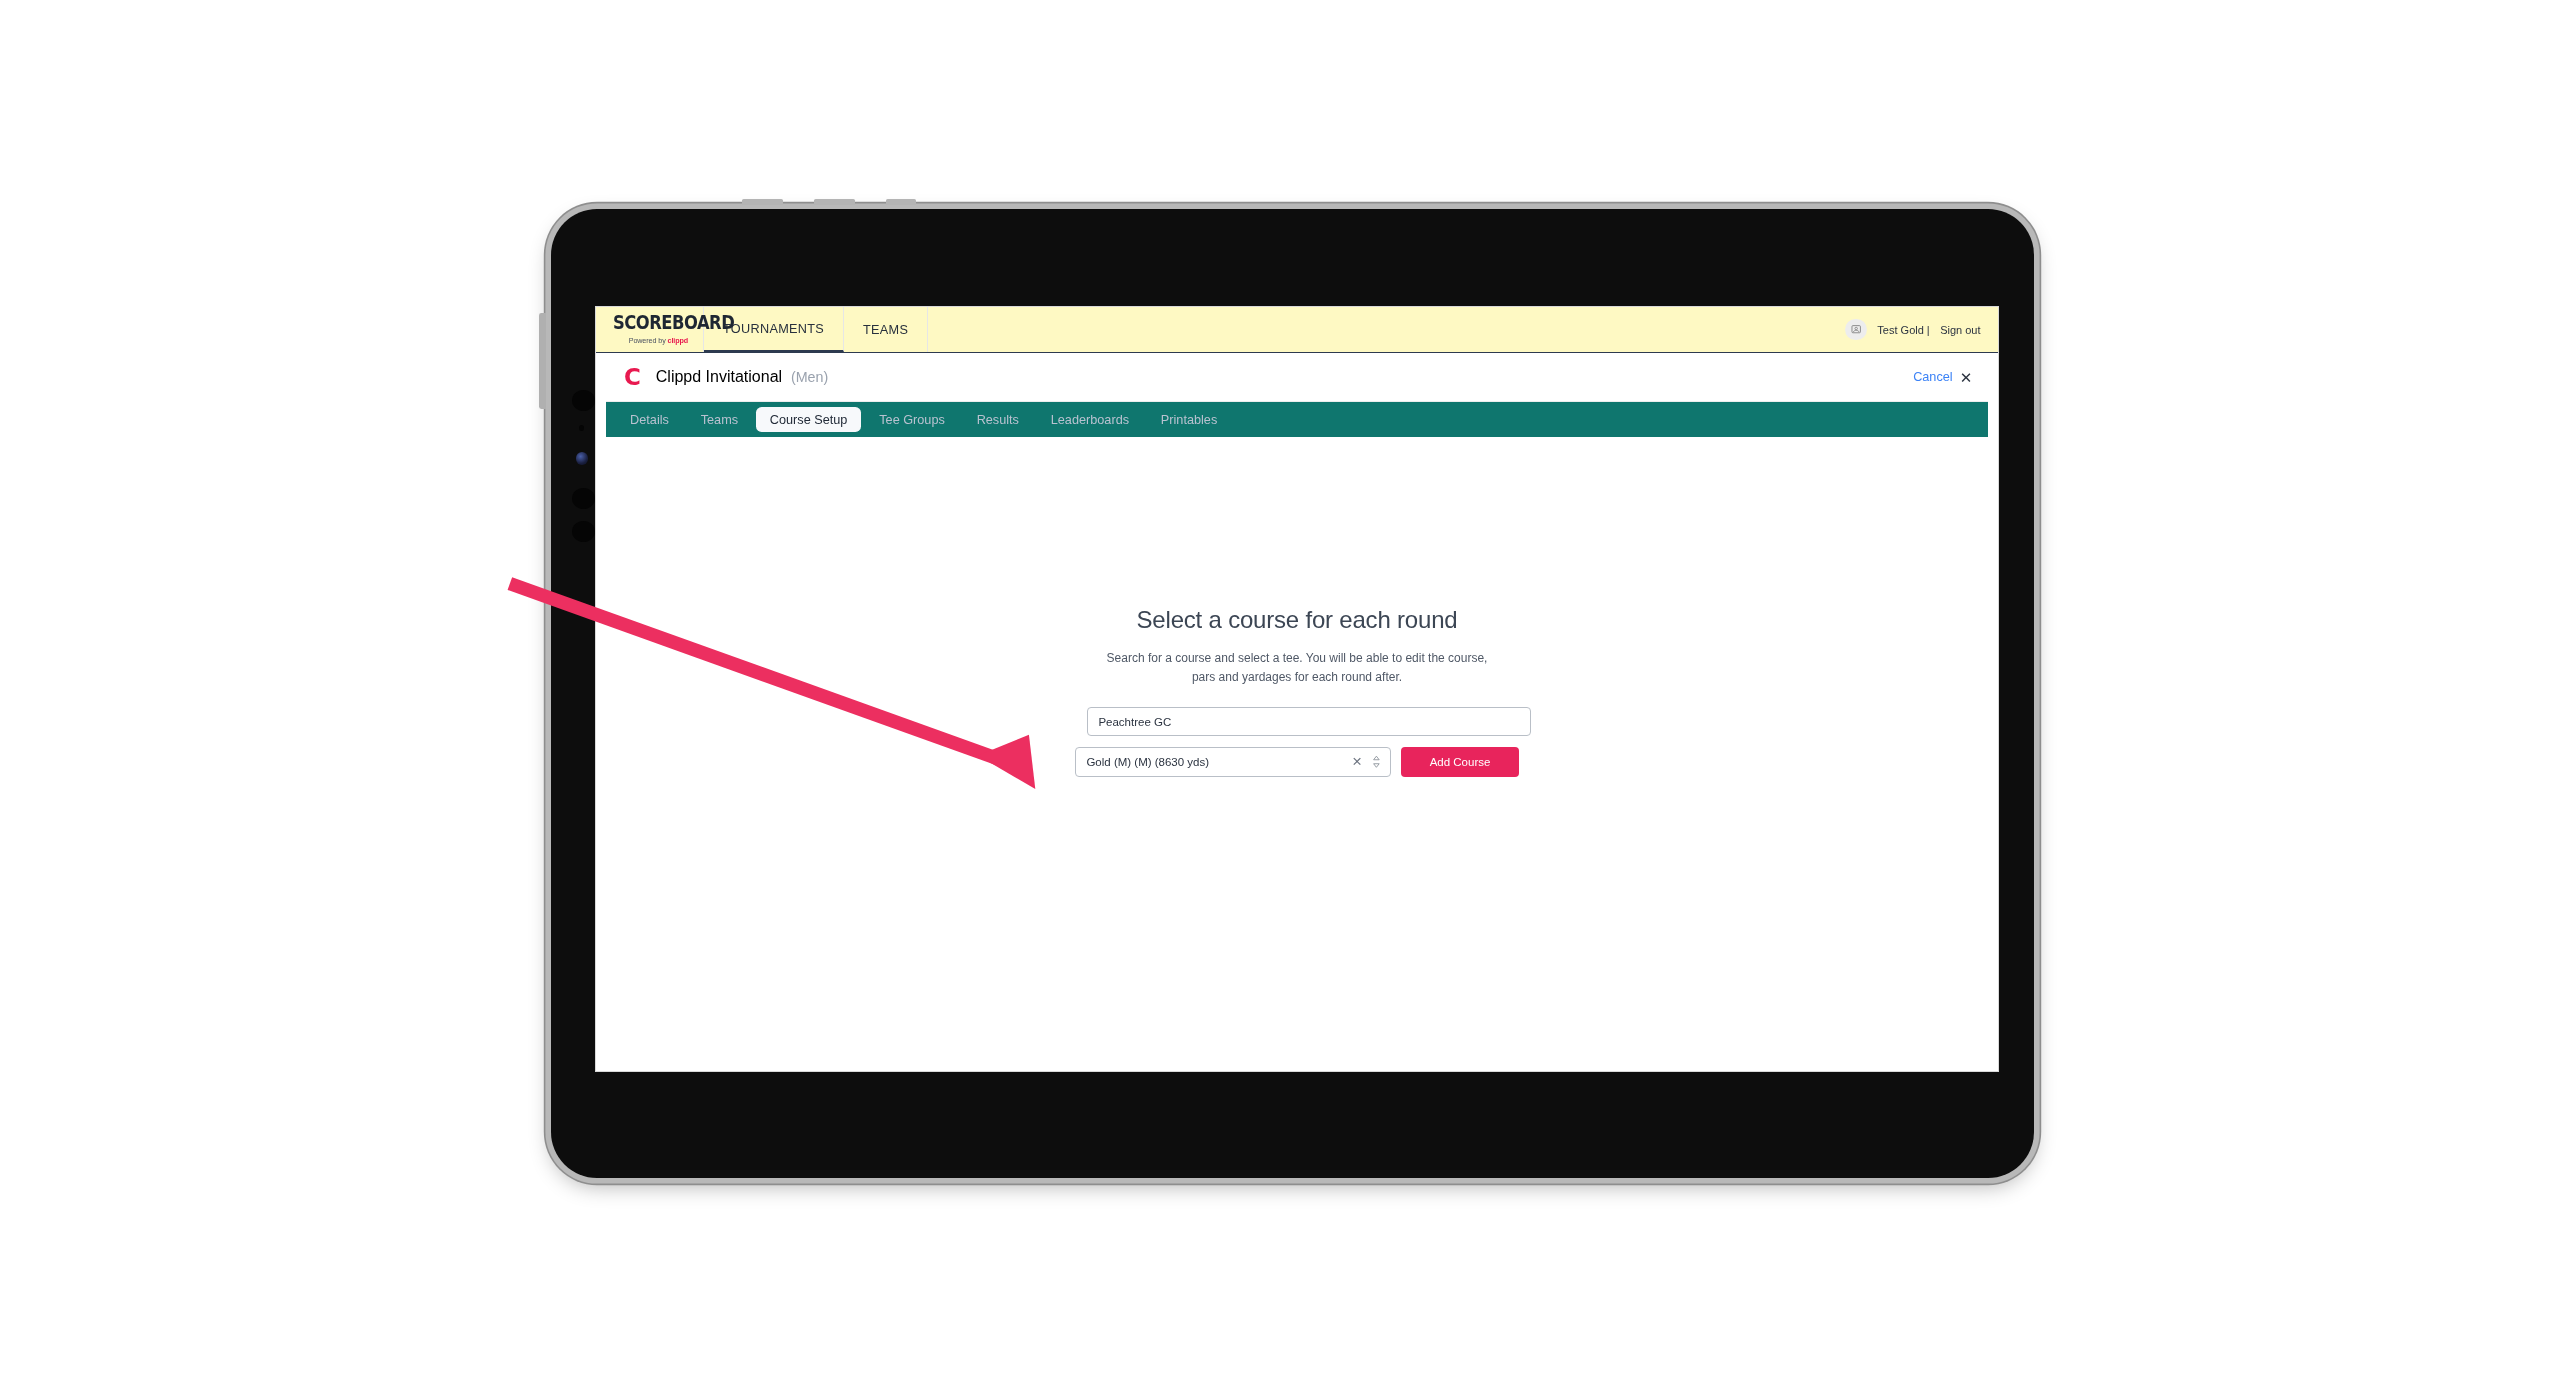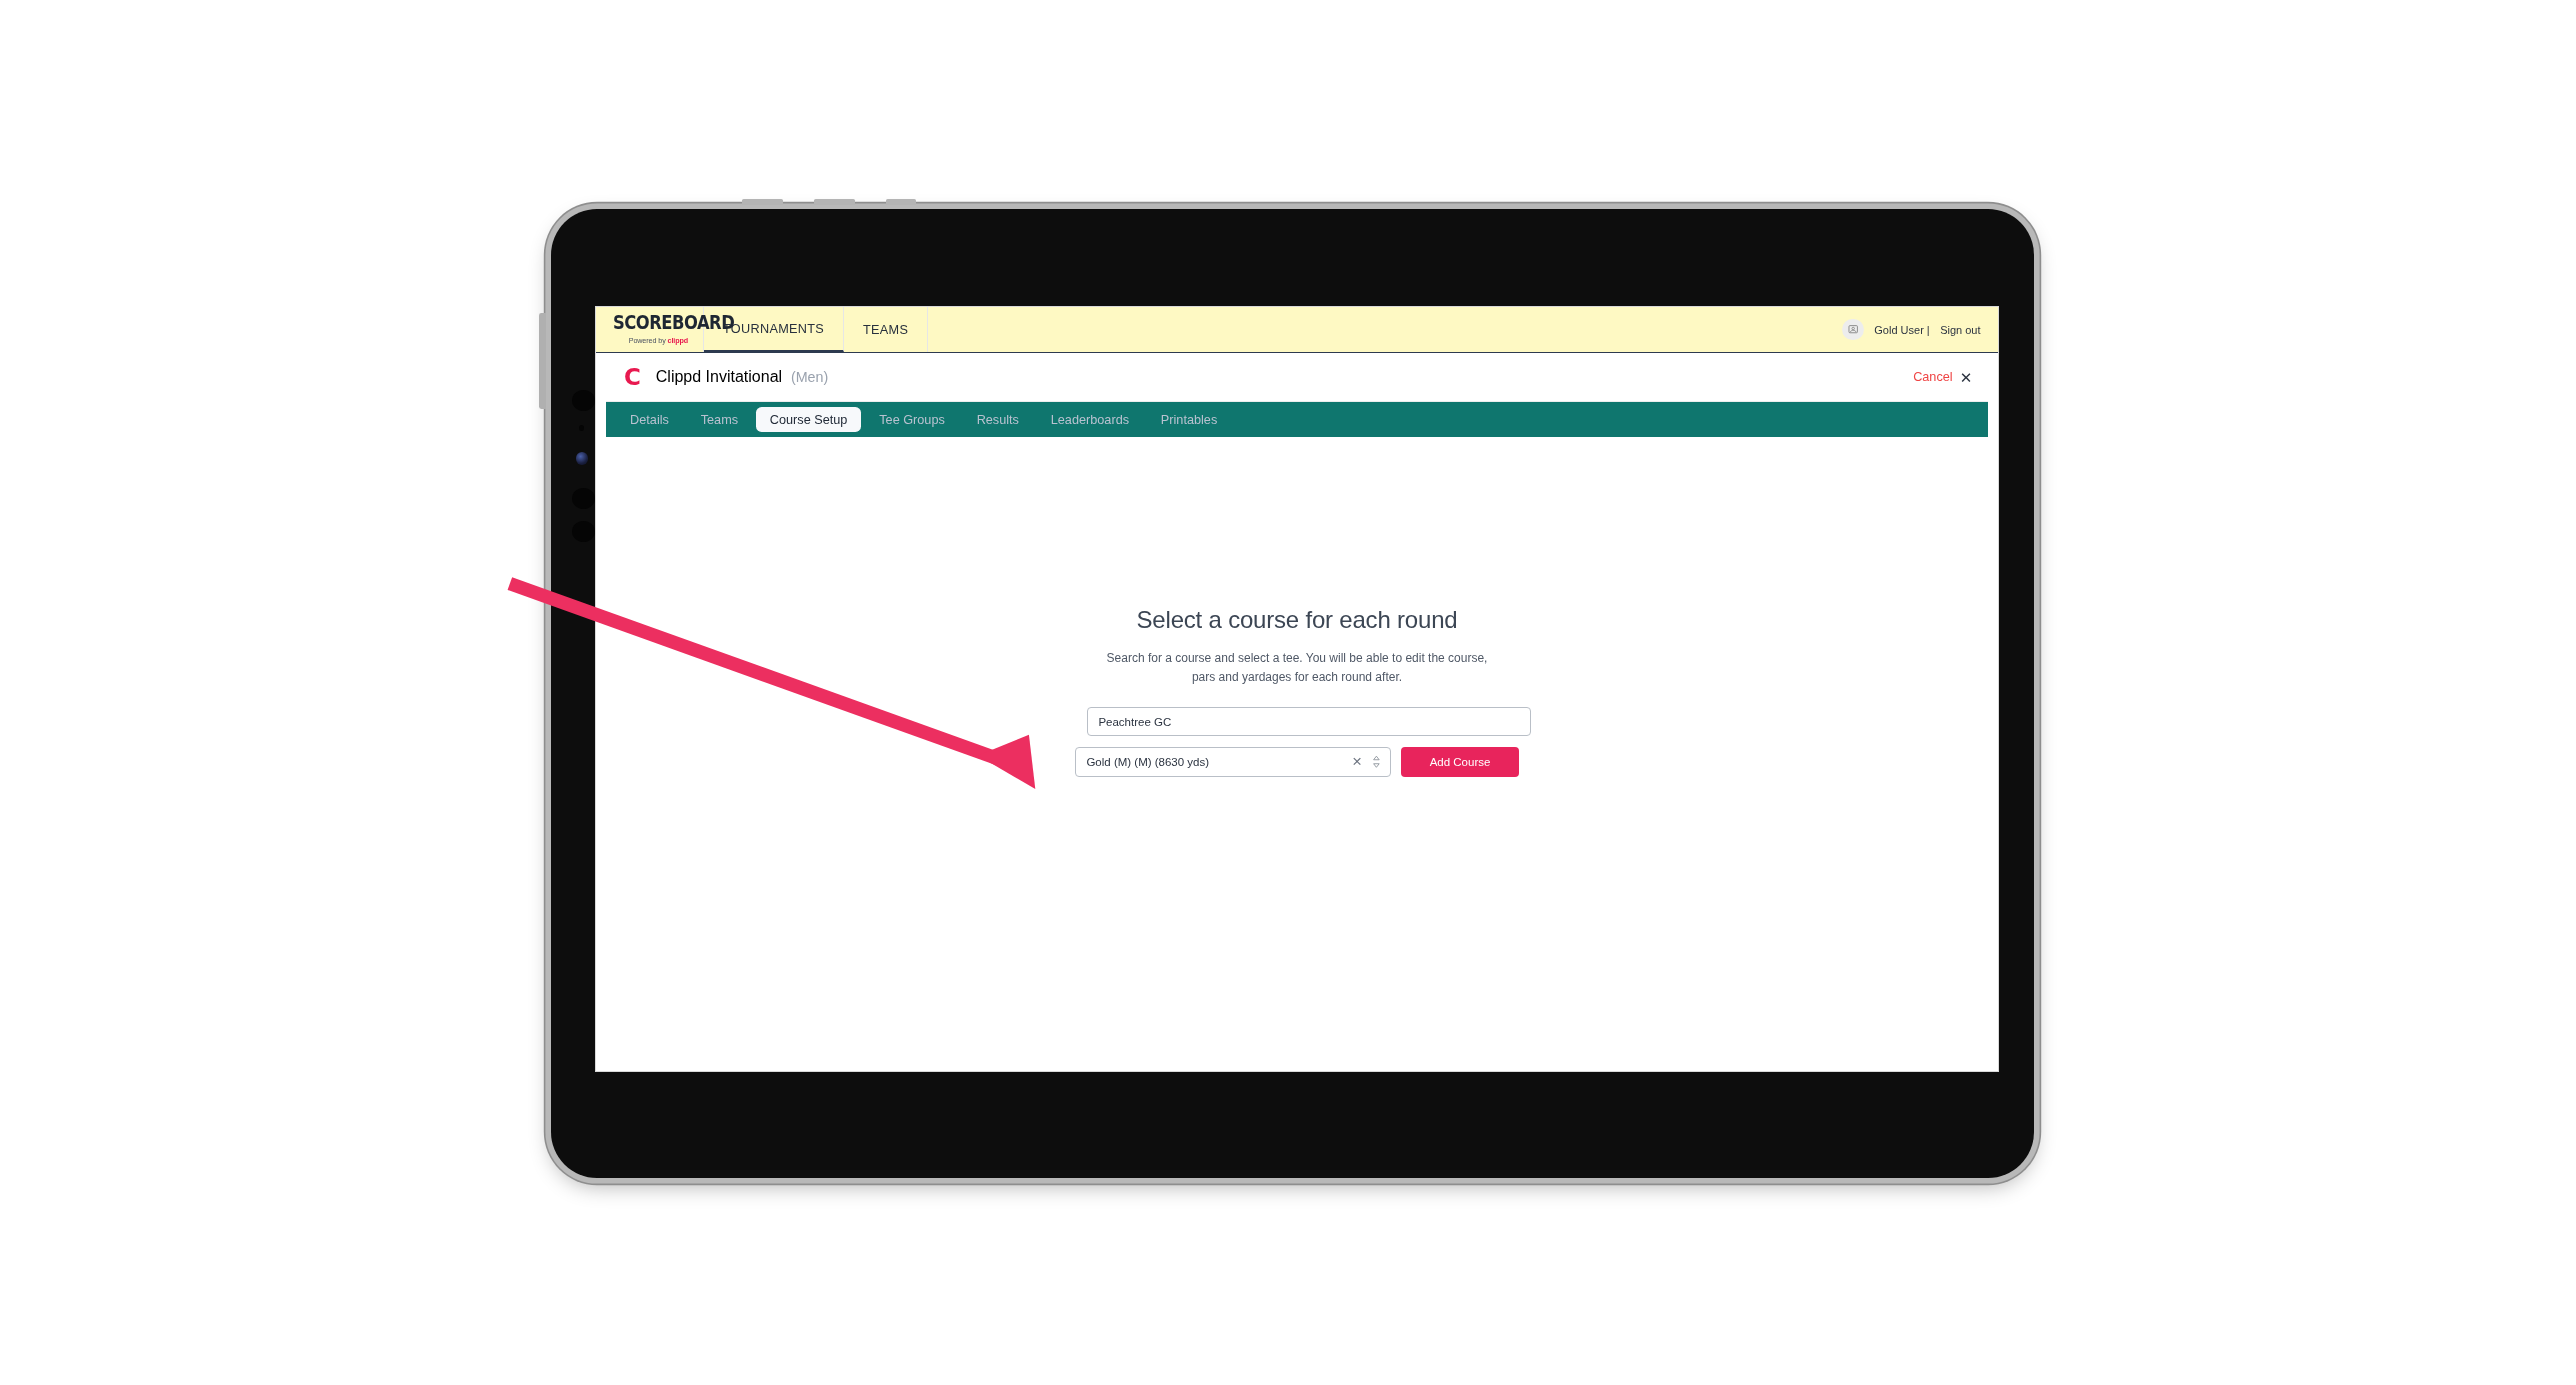--- a/index.html
+++ b/index.html
@@ -194,21 +194,21 @@
     color: #e8194f;
     line-height: 1;
     margin-right: 15px;
   }
   #tourney-name { font-size: 16px; color: #000000; text-align: center; }
   #tourney-gender { font-size: 14.3px; color: #9aa2ae; margin-left: 8.8px; }
   #title-row-spacer { flex: 1; }
   #cancel-wrap {
     display: flex; align-items: center; gap: 7.2px; cursor: pointer;
   }
-  #cancel-label { font-size: 12.7px; color: #ef4444; }
+  #cancel-label { font-size: 12.7px; color: #3b82f6; }
   #cancel-x { font-size: 15px; color: #2b3340; line-height: 1; }
 
   
   #tabstrip {
     height: 35px;
     background: #0f766e;
     display: flex;
     align-items: center;
     padding: 0 11px;
     gap: 4.8px;
@@ -367,21 +367,21 @@
         <div id="topbar-spacer"></div>
 
         <div id="topbar-right">
           <div id="avatar">
             <svg width="10.4" height="10.4" viewBox="0 0 16 16" aria-hidden="true">
               <rect x="1.5" y="2.5" width="13" height="11" rx="1.5" fill="none" stroke="#7b7b7b" stroke-width="1.3"></rect>
               <circle cx="8" cy="7" r="1.9" fill="none" stroke="#7b7b7b" stroke-width="1.2"></circle>
               <path d="M3.4 12.3c1-1.7 2.7-2.6 4.6-2.6s3.6.9 4.6 2.6" fill="none" stroke="#7b7b7b" stroke-width="1.2"></path>
             </svg>
           </div>
-          <div id="user-name">Gold User |</div>
+          <div id="user-name">Test Gold |</div>
           <div id="signout">Sign out</div>
         </div>
       </div>
 
       <div id="page-body">
 
         <div id="title-row">
           <div id="clippd-c">C</div>
           <div id="tourney-name">Clippd Invitational</div>
           <div id="tourney-gender">(Men)</div>

